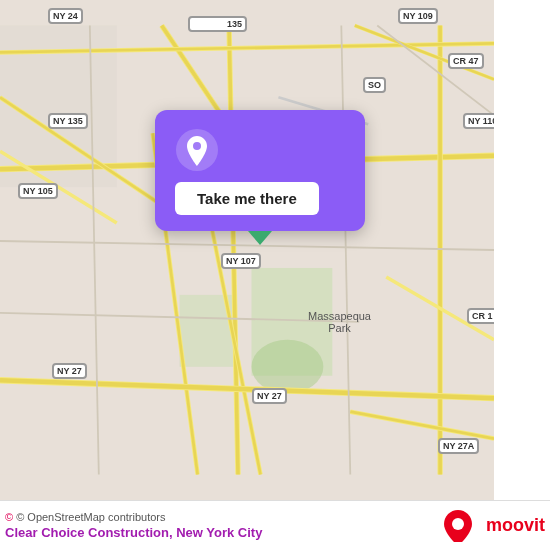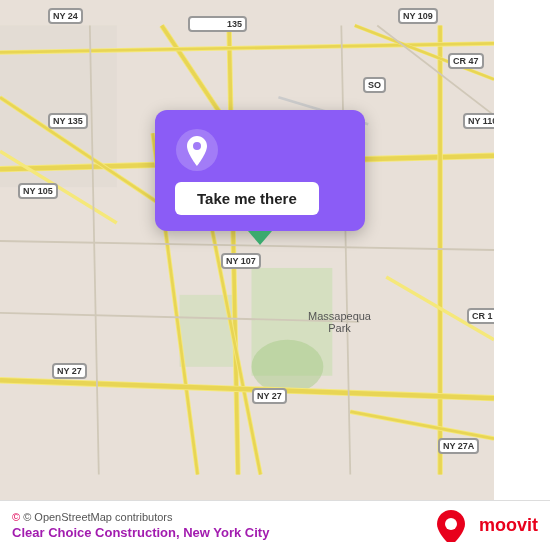--- a/index.html
+++ b/index.html
@@ -73,21 +73,21 @@
     }
 
     
     .bottom-bar {
       width: 550px;
       height: 50px;
       background: white;
       border-top: 1px solid #ddd;
       display: flex;
       align-items: center;
-      padding: 0 12px;
+      padding: 0 5px;
       gap: 6px;
     }
 
     .moovit-logo {
       display: flex;
       align-items: center;
       gap: 12px;
       margin-left: auto;
     }
 

